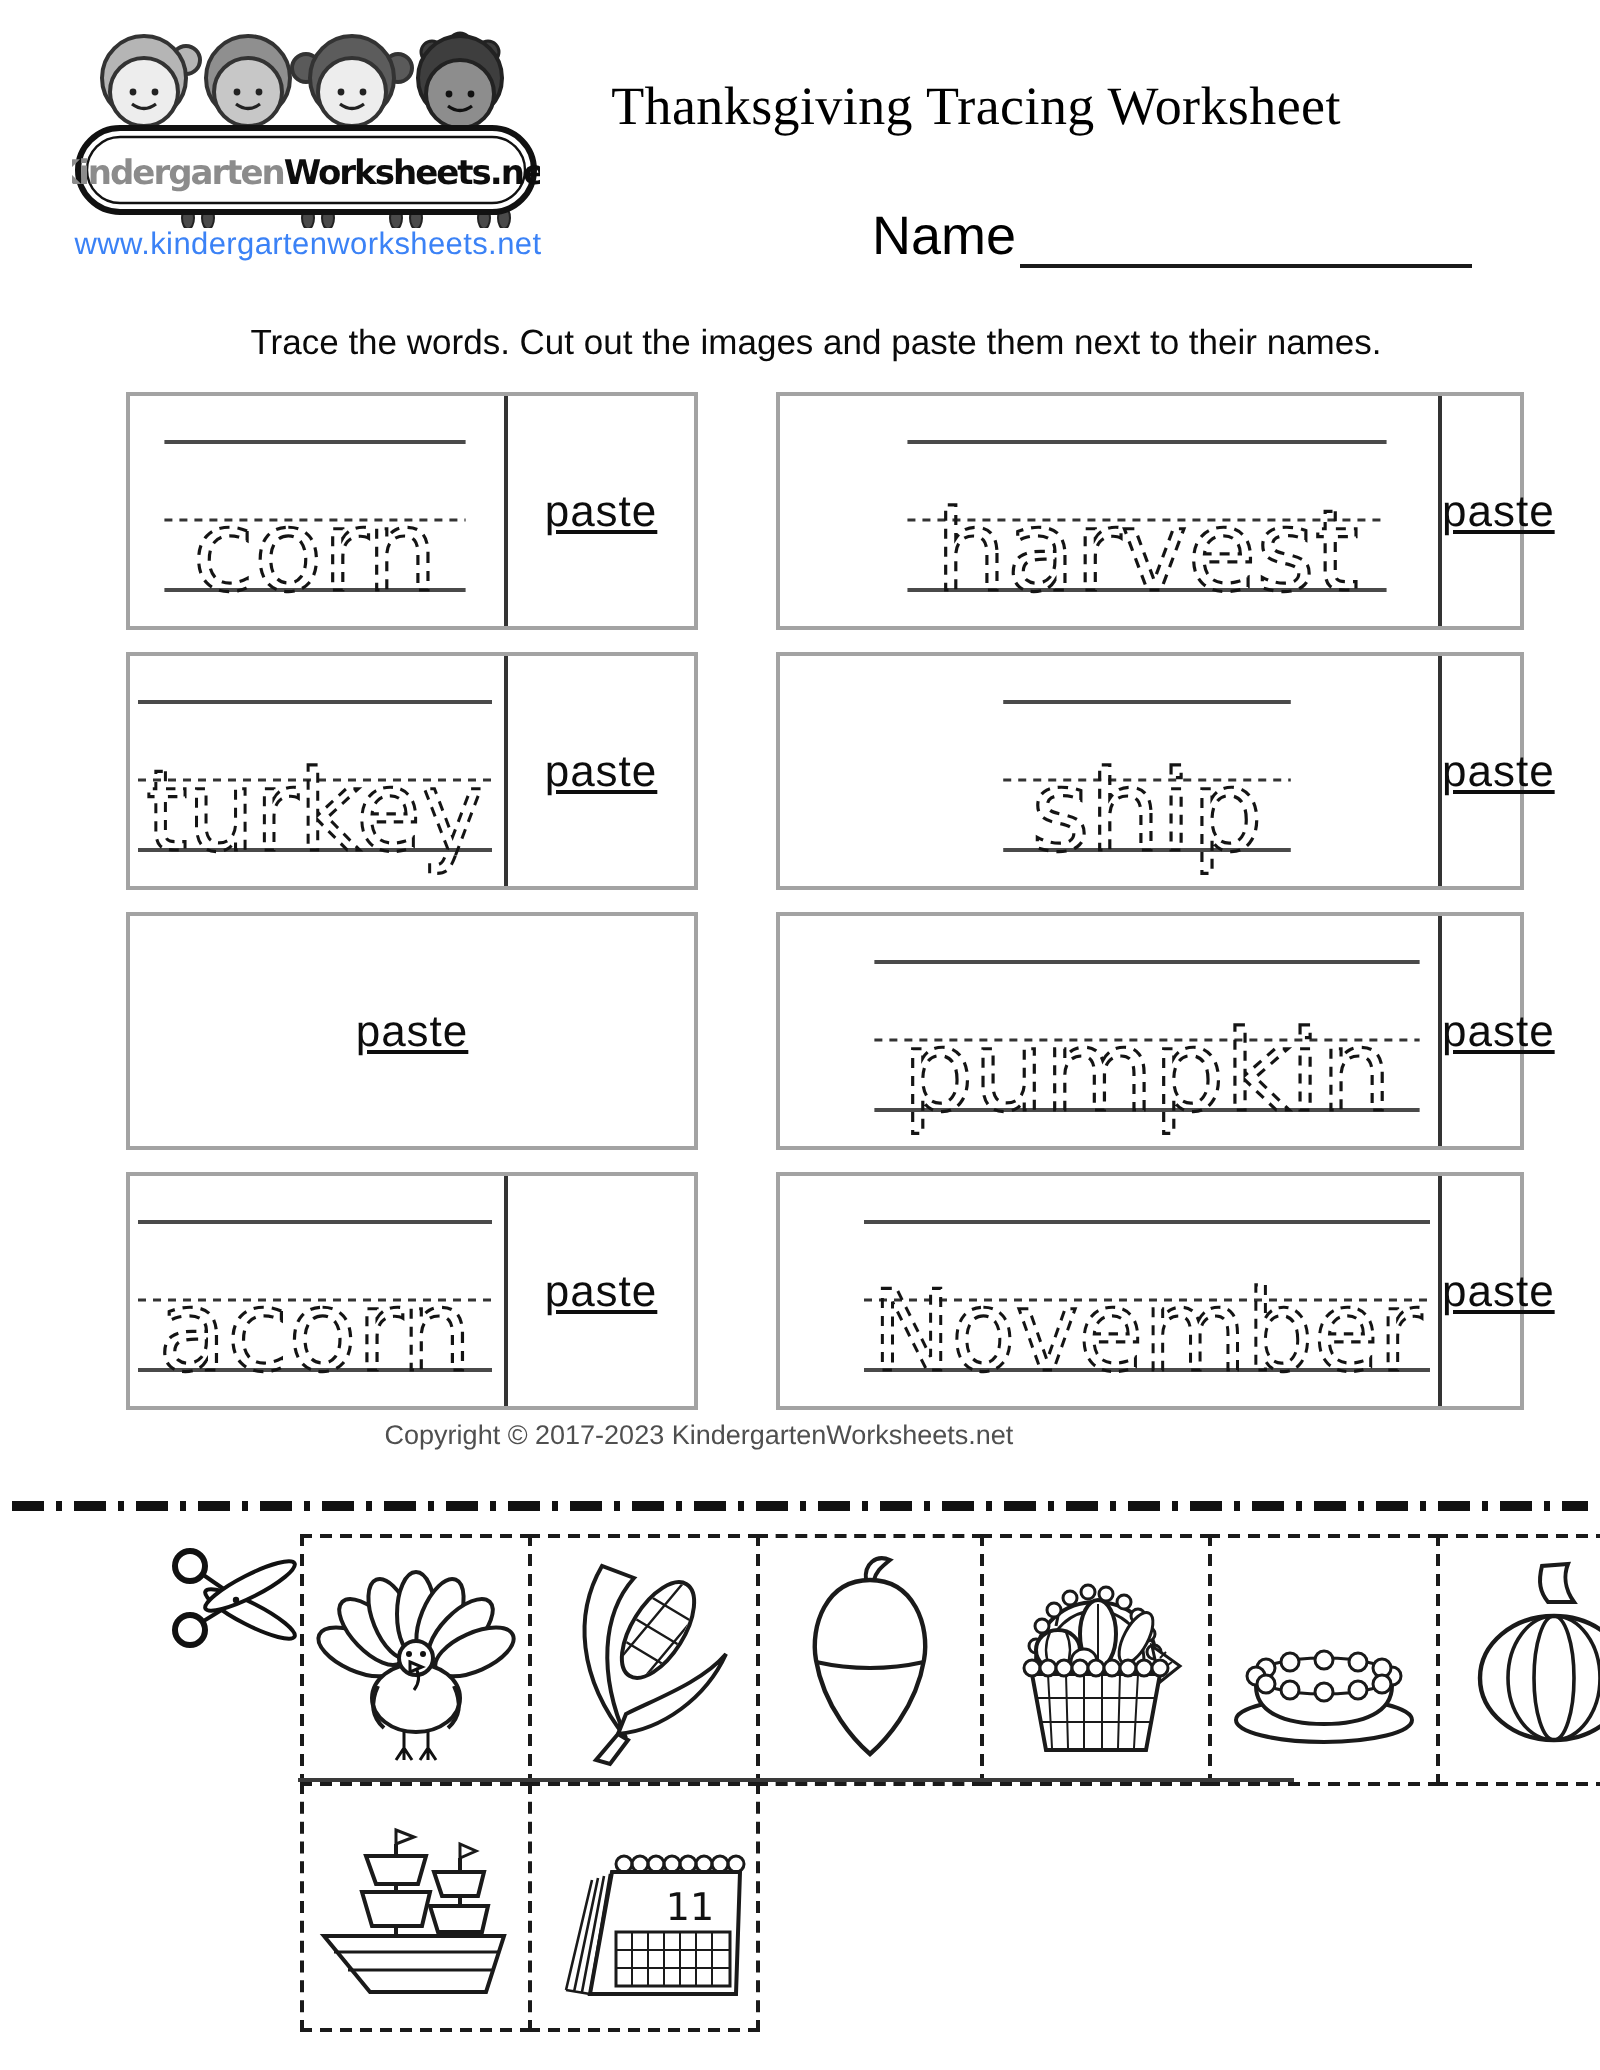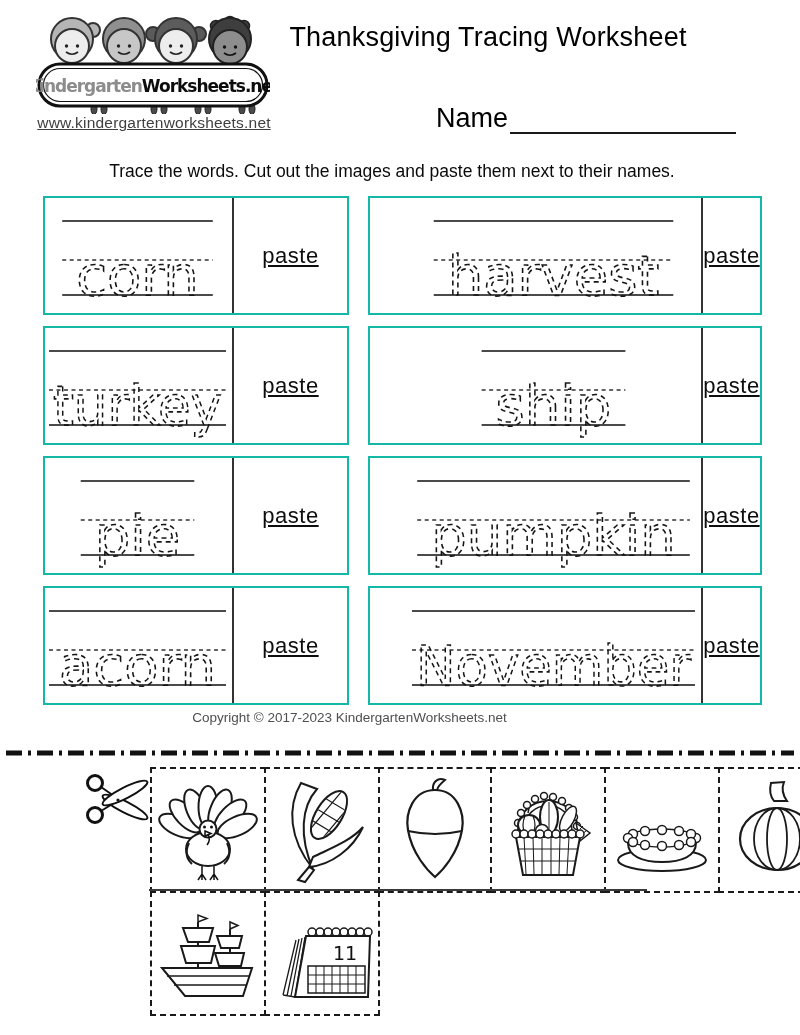--- a/index.html
+++ b/index.html
@@ -2,37 +2,37 @@
 <html><head>
 <meta charset="utf-8">
 <style>
   html,body{margin:0;padding:0;background:#fff;}
   .page{position:relative;width:800px;height:1035px;background:#fff;overflow:hidden;
         font-family:"Liberation Sans", sans-serif;color:#111;}
 
   
   .logo{position:absolute;left:36px;top:8px;}
   .logo-url{position:absolute;left:26px;top:114px;width:256px;text-align:center;
-            font-size:15.5px;color:#404040;letter-spacing:.2px;text-decoration:underline;}
+            font-size:15.5px;color:#3b82f6;letter-spacing:.2px;}
 
   
-  .title{position:absolute;left:276px;top:22px;width:424px;text-align:center;
-         font-size:27px;font-weight:400;color:#000;letter-spacing:.2px;}
+  .title{position:absolute;left:276px;top:38px;width:424px;text-align:center;
+         font-size:27px;font-weight:400;color:#000;letter-spacing:.2px;font-family:Liberation Serif, serif;}
   .name-row{position:absolute;left:436px;top:100px;width:300px;display:flex;align-items:flex-end;}
   .name-label{font-size:27px;color:#000;}
   .name-line{flex:1;height:32px;border-bottom:2px solid #1a1a1a;margin-left:2px;}
 
-  .instruction{position:absolute;left:0;top:161px;width:784px;text-align:center;
+  .instruction{position:absolute;left:16px;top:161px;width:784px;text-align:center;
                font-size:17.5px;color:#0a0a0a;}
 
   
   .trace-grid{position:absolute;left:43px;top:196px;display:grid;
               grid-template-columns:306px 394px;grid-template-rows:repeat(4,119px);
               column-gap:19px;row-gap:11px;}
-  .tbox{display:flex;border:2px solid #14b8a6;background:#fff;box-sizing:border-box;}
+  .tbox{display:flex;border:2px solid #a3a3a3;background:#fff;box-sizing:border-box;margin-left:20px;}
   .word-area{border-right:2px solid #333;}
   .tbox.left .word-area{width:187px;}
   .tbox.right .word-area{width:293px;padding-left:38px;}
   .paste-cell{flex:1;display:flex;align-items:center;justify-content:center;
               font-size:22px;color:#0d0d0d;letter-spacing:.5px;text-decoration:underline;}
   svg.trace{display:block;}
   .gl{stroke:#4a4a4a;stroke-width:2;}
   .gm{stroke:#333;stroke-width:1.6;stroke-dasharray:4 3.5;}
   .tw{font-family:"DejaVu Sans",sans-serif;font-size:56px;fill:none;stroke:#141414;
       stroke-width:1.6;stroke-dasharray:5 4;text-anchor:middle;}
@@ -182,28 +182,20 @@
           <line class="gl" x1="73.609375" y1="97" x2="217.390625" y2="97"></line>
           <text class="tw" x="145.5" y="97">ship</text>
         </svg>
       </div>
       <div class="paste-cell">
           <span>paste</span>
         </div>
     </div>
 
     <div class="tbox left">
-      <div class="word-area">
-        <svg class="trace" width="185" height="115">
-          <line class="gl" x1="35.71875" y1="23" x2="149.28125" y2="23"></line>
-          <line class="gm" x1="35.71875" y1="62" x2="149.28125" y2="62"></line>
-          <line class="gl" x1="35.71875" y1="97" x2="149.28125" y2="97"></line>
-          <text class="tw" x="92.5" y="97">pie</text>
-        </svg>
-      </div>
       <div class="paste-cell">
           <span>paste</span>
         </div>
     </div>
 
     <div class="tbox right">
       <div class="word-area">
         <svg class="trace" width="291" height="115">
           <line class="gl" x1="9.1875" y1="23" x2="281.8125" y2="23"></line>
           <line class="gm" x1="9.1875" y1="62" x2="281.8125" y2="62"></line>

